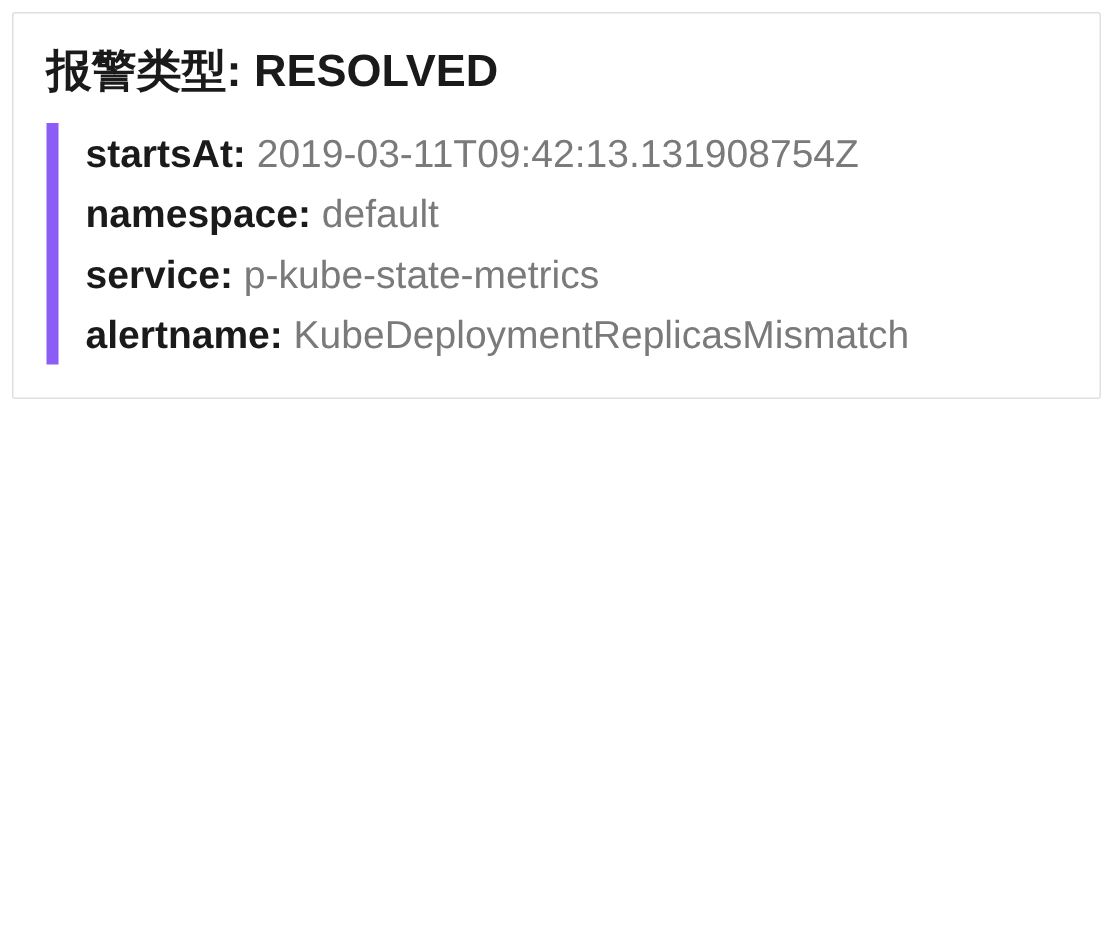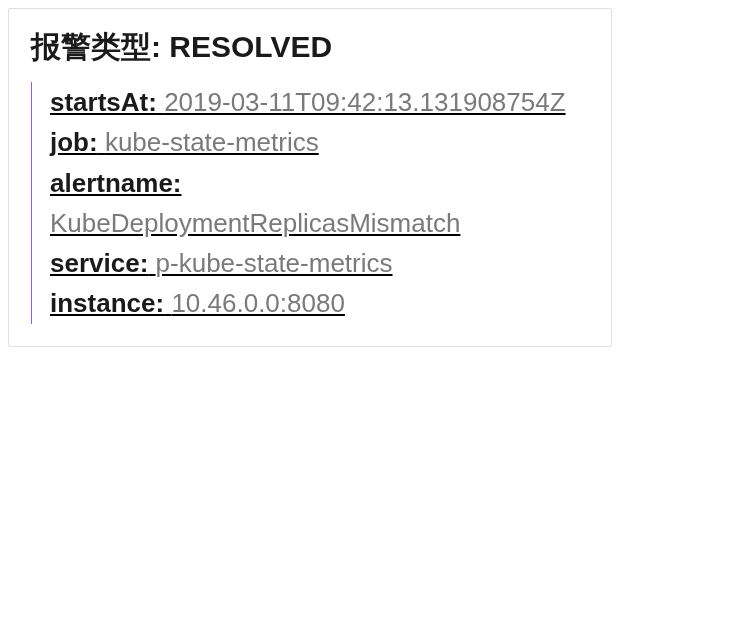--- a/index.html
+++ b/index.html
@@ -9,32 +9,31 @@
     }
     body {
       font-family: -apple-system, BlinkMacSystemFont, "Segoe UI", Helvetica, Arial, sans-serif;
       background: #ffffff;
       padding: 8px;
     }
     .card {
       border: 1px solid #e0e0e0;
       border-radius: 2px;
       padding: 18px 22px 22px 22px;
-      width: 604px;
+      width: 726px;
     }
     .title {
       font-size: 30px;
       font-weight: 700;
       color: #1a1a1a;
       margin-bottom: 14px;
     }
     .content {
-      border-left: 1px solid #8b5cf6;
+      border-left: 8px solid #8b5cf6;
       padding-left: 18px;
-      text-decoration: underline;
     }
     .row {
       font-size: 26px;
       line-height: 1.55;
       color: #1a1a1a;
     }
     .label {
       font-weight: 600;
       color: #1a1a1a;
     }
@@ -50,29 +49,25 @@
   <div class="title">
     <span>报警类型:</span>
     <span>RESOLVED</span>
   </div>
   <div class="content">
     <div class="row">
       <span class="label">startsAt:</span>
       <span class="value">2019-03-11T09:42:13.131908754Z</span>
     </div>
     <div class="row">
-      <span class="label">job:</span>
-      <span class="value">kube-state-metrics</span>
-    </div>
-    <div class="row">
-      <span class="label">alertname:</span>
-      <span class="value">KubeDeploymentReplicasMismatch</span>
+      <span class="label">namespace:</span>
+      <span class="value">default</span>
     </div>
     <div class="row">
       <span class="label">service:</span>
       <span class="value">p-kube-state-metrics</span>
     </div>
     <div class="row">
-      <span class="label">instance:</span>
-      <span class="value">10.46.0.0:8080</span>
+      <span class="label">alertname:</span>
+      <span class="value">KubeDeploymentReplicasMismatch</span>
     </div>
   </div>
 </div>
 
 </body></html>

